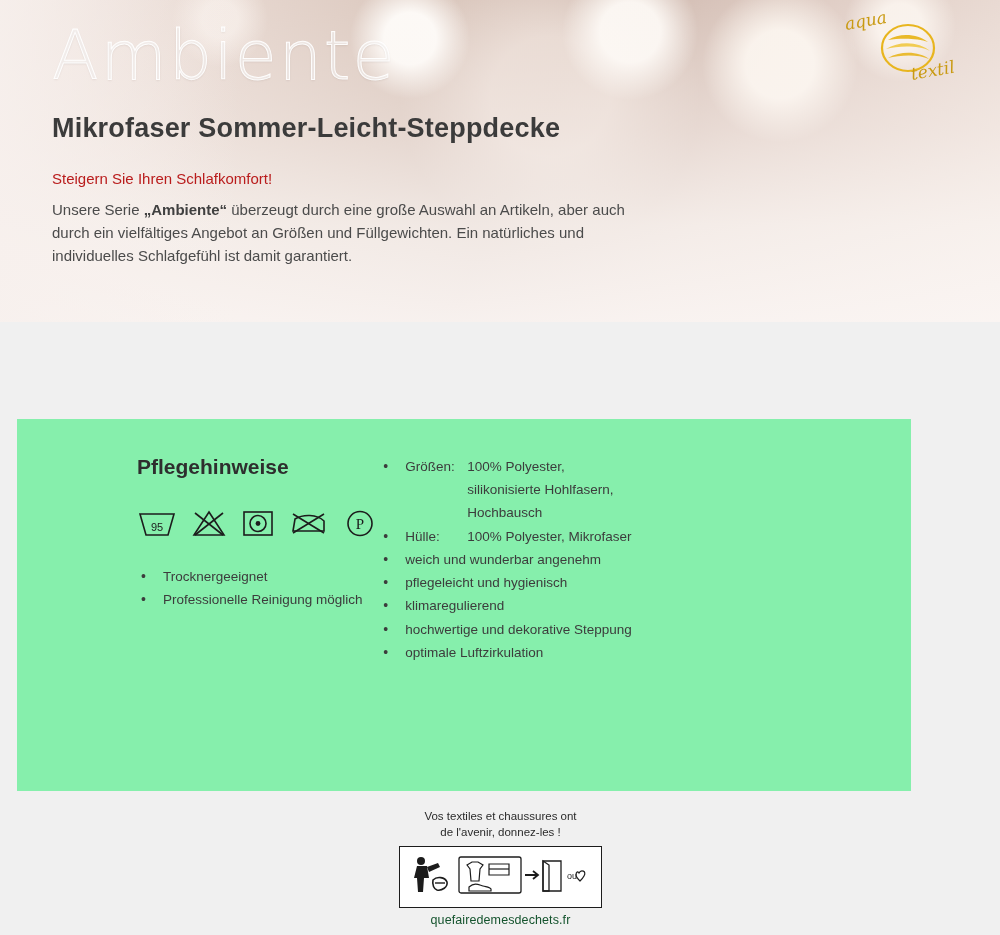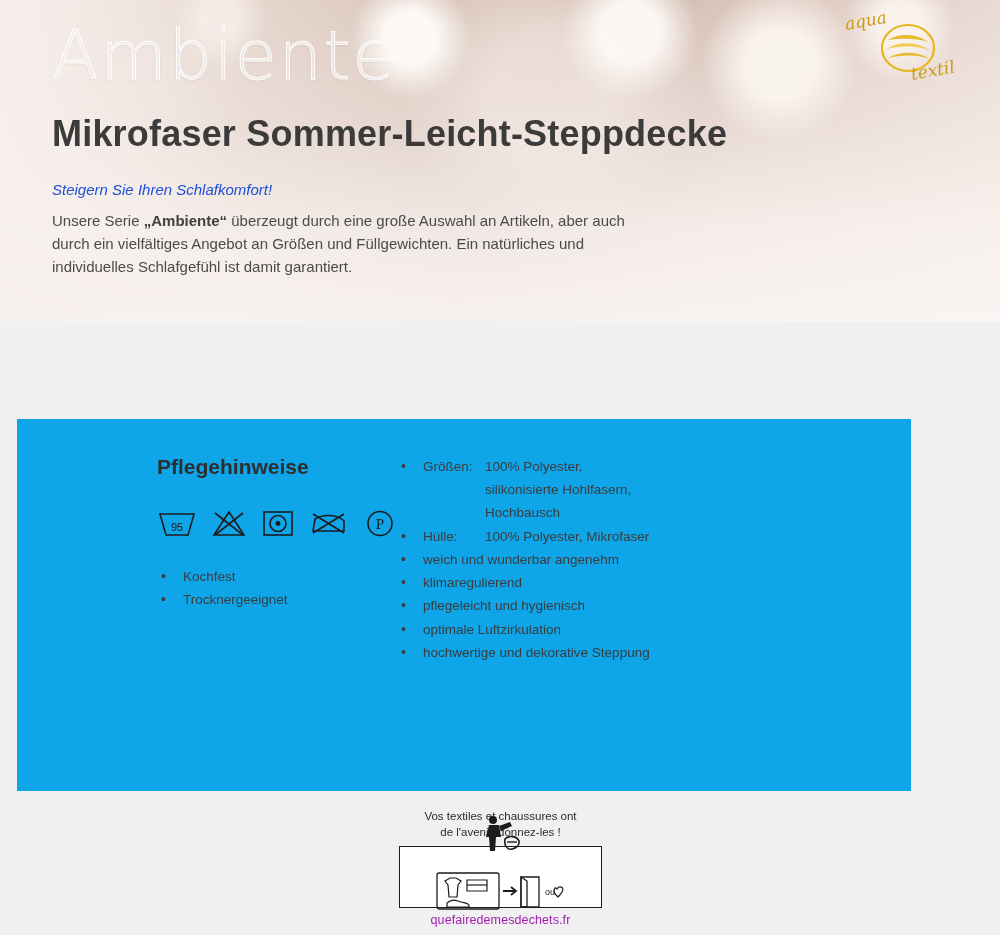--- a/index.html
+++ b/index.html
@@ -60,32 +60,31 @@
     font-weight: 300;
     letter-spacing: 2px;
     color: rgba(255,255,255,0.55);
     -webkit-text-stroke: 1px rgba(255,255,255,0.92);
     text-shadow: 0 1px 2px rgba(120,100,92,0.18);
     line-height: 1.05;
   }
   .hero-title {
     position: relative;
     margin-top: 22px;
-    font-size: 36px;
+    font-size: 27px;
     font-weight: bold;
     color: #3b3b3b;
     letter-spacing: 0.2px;
   }
   .hero-sub {
     position: relative;
     margin-top: 24px;
     font-size: 15px;
-    color: #1d4ed8;
+    color: #b91c1c;
     line-height: 1.52;
-    font-style: italic;
   }
   .hero-body {
     position: relative;
     margin-top: 8px;
     font-size: 15px;
     color: #4b4b4b;
     line-height: 1.52;
     max-width: 580px;
   }
   .hero-body b { font-weight: bold; color: #404040; }
@@ -106,22 +105,21 @@
     width: 1000px;
     height: 613px;
     background: #f0f0f0;
   }
   .card {
     position: absolute;
     left: 17px;
     top: 97px;
     width: 894px;
     height: 372px;
-    background: #0ea5e9;
-    padding-left: 20px;
+    background: #86efac;
   }
   .card-cols {
     display: flex;
     padding: 36px 0 0 0;
   }
   .col-care { width: 375px; padding-left: 120px; }
   .col-qual { width: 560px; padding-left: 0px; }
   .sec-title {
     font-size: 21px;
     font-weight: bold;
@@ -177,26 +175,25 @@
   .badge-box {
     margin: 6px auto 0 auto;
     width: 203px;
     height: 62px;
     border: 1.5px solid #1c1c1c;
     display: flex;
     align-items: center;
     justify-content: center;
     gap: 6px;
     background: #ffffff;
-    flex-direction: column;
   }
   .badge-url {
     margin-top: 5px;
     font-size: 12.5px;
-    color: #a21caf;
+    color: #14532d;
     letter-spacing: 0.1px;
   }
 </style>
 </head>
 <body>
 
 <div class="page">
 
   <div class="hero">
     <div class="hero-photo"></div>
@@ -269,22 +266,22 @@
 
             <span>
               <svg width="34" height="32" viewBox="0 0 34 32">
                 <circle cx="17" cy="16.5" r="12" fill="none" stroke="#1c1c1c" stroke-width="1.6"></circle>
                 <text x="17" y="22" font-family="Liberation Serif, serif" font-size="15" text-anchor="middle" fill="#1c1c1c">P</text>
               </svg>
             </span>
           </div>
 
           <ul class="bullets">
-            <li>Kochfest</li>
             <li>Trocknergeeignet</li>
+            <li>Professionelle Reinigung möglich</li>
           </ul>
         </div>
 
         <div class="col-qual">
 
           <ul class="bullets">
             <li class="tight">
               <div class="fill-row">
                 <span class="fill-key">Größen:</span>
                 <span class="fill-val">
@@ -294,24 +291,24 @@
                 </span>
               </div>
             </li>
             <li class="no-bullet tight">
               <div class="fill-row">
                 <span class="fill-key">Hülle:</span>
                 <span class="fill-val">100% Polyester, Mikrofaser</span>
               </div>
             </li>
             <li>weich und wunderbar angenehm</li>
+            <li>pflegeleicht und hygienisch</li>
             <li>klimaregulierend</li>
-            <li>pflegeleicht und hygienisch</li>
+            <li>hochwertige und dekorative Steppung</li>
             <li>optimale Luftzirkulation</li>
-            <li>hochwertige und dekorative Steppung</li>
           </ul>
         </div>
 
       </div>
     </div>
 
     <div class="badge">
       <div class="badge-text">Vos textiles et chaussures ont</div>
       <div class="badge-text">de l'avenir, donnez-les !</div>
 

